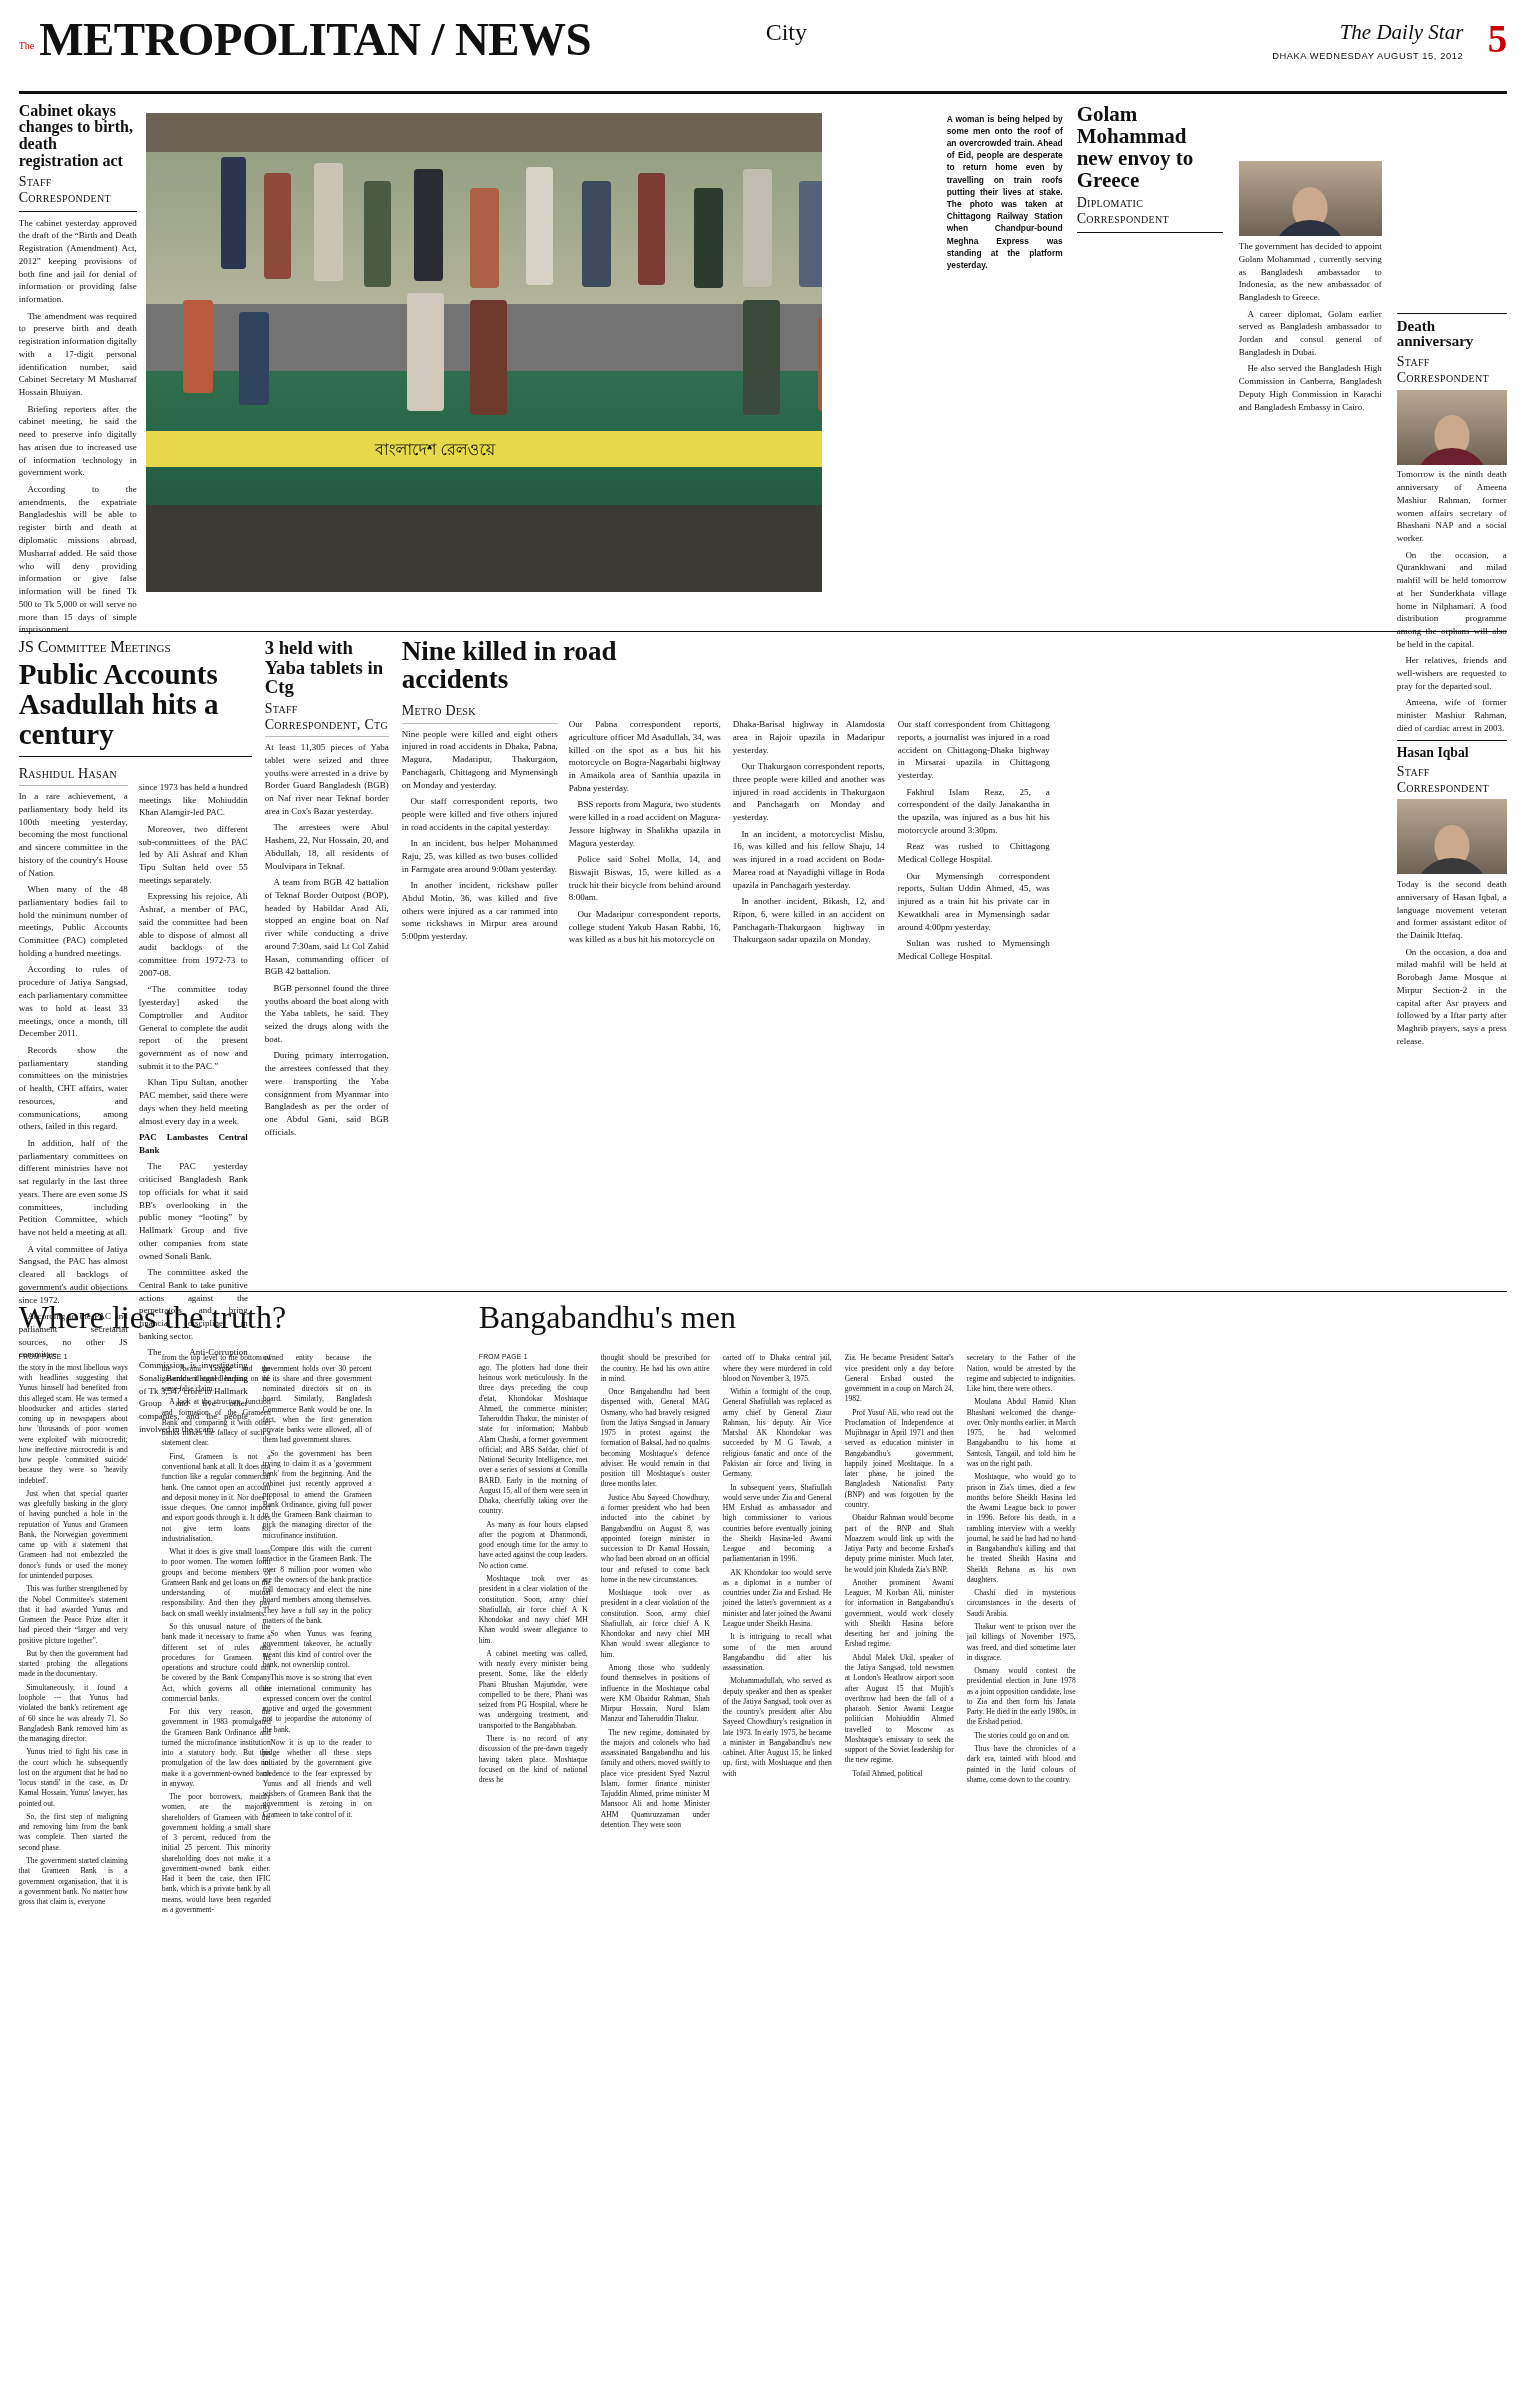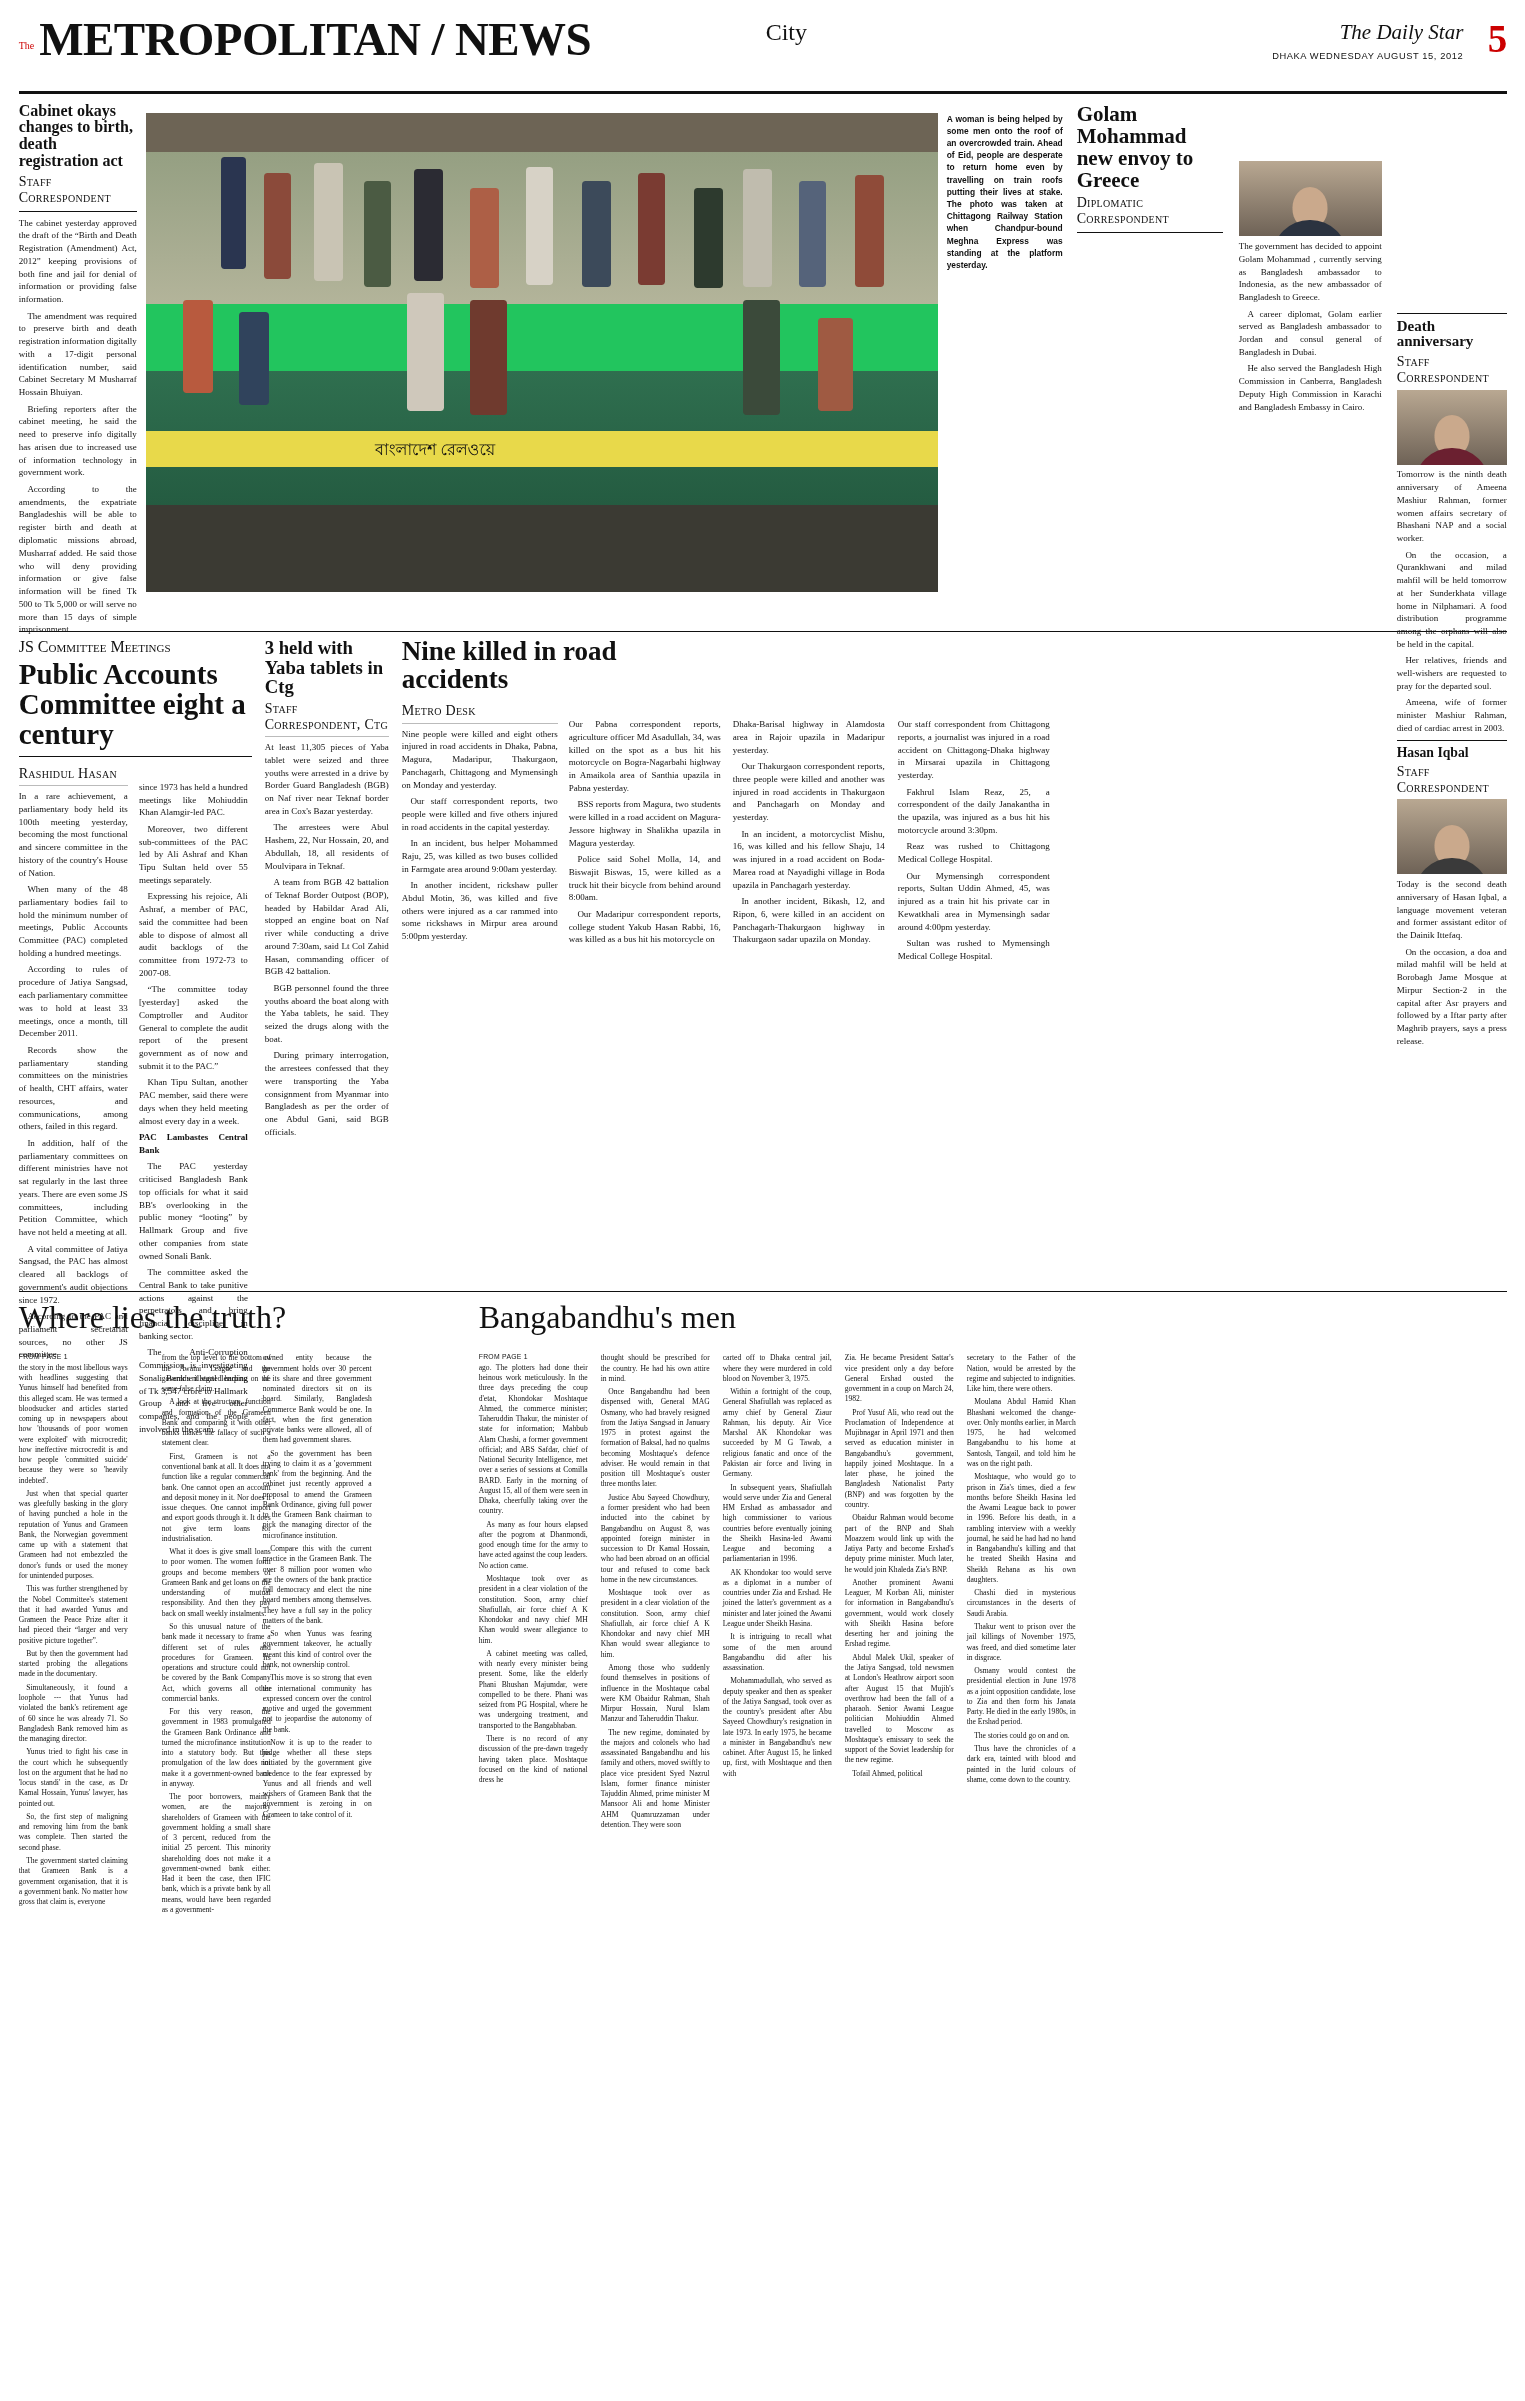--- a/index.html
+++ b/index.html
@@ -19,21 +19,21 @@
 
   .col-head{font-family:"Liberation Serif",serif;font-weight:bold;line-height:1.05;}
   .byline{font-family:"Liberation Serif",serif;font-variant:small-caps;font-size:14px;letter-spacing:0.3px;margin:3.7px 0 2.5px 0;}
   .body-txt{font-size:9px;line-height:1.42;text-align:justify;font-family:"Liberation Serif",serif;}
   .body-txt p{margin:0 0 3.7px 0;text-indent:8.7px;}
   .body-txt p.first{text-indent:0;}
 
   
   .top{position:relative;margin:8.7px 18.7px 0 18.7px;height:517px;}
   .top-c1{position:absolute;left:0;top:0;width:118px;}
-  .top-photo{position:absolute;left:127px;top:10px;width:792px;height:479px;overflow:hidden;background:#22c55e;}
+  .top-photo{position:absolute;left:127px;top:10px;width:676px;height:479px;overflow:hidden;background:#737373;}
   .top-c3{position:absolute;left:928px;top:10px;width:116px;}
   .top-c4{position:absolute;left:1058px;top:0;width:146px;}
   .top-c5{position:absolute;left:1220px;top:0;width:143px;}
   .top-c6{position:absolute;left:1378px;top:0;width:110px;}
 
   
   .ph{position:absolute;inset:0;}
   .ph .sky{position:absolute;left:0;top:0;right:0;height:40%;background:linear-gradient(#8d9a7c,#b3b49a);}
   .ph .roof{position:absolute;left:0;top:0;right:0;height:39px;background:#6d6455;}
   .ph .train{position:absolute;left:0;bottom:0;right:0;height:46%;background:linear-gradient(#2f6f4f,#1d4f38);}
@@ -187,21 +187,21 @@
         <p class="first">Today is the second death anniversary of Hasan Iqbal, a language movement veteran and former assistant editor of the Dainik Ittefaq.</p>
         <p>On the occasion, a doa and milad mahfil will be held at Borobagh Jame Mosque at Mirpur Section-2 in the capital after Asr prayers and followed by a Iftar party after Maghrib prayers, says a press release.</p>
       </div>
     </div>
   </div>
 
   <div class="mid">
 
     <div class="mid-c1">
       <div class="sc" style="font-size:16px;">JS Committee Meetings</div>
-      <div class="col-head hl-big" style="margin-top:2.5px;">Public Accounts Committee eight a century</div>
+      <div class="col-head hl-big" style="margin-top:2.5px;">Public Accounts Asadullah hits a century</div>
       <div class="divline" style="margin-top:6.2px;"></div>
       <div style="display:flex;gap:11.2px;">
         <div style="width:109px;">
           <div class="byline">Rashidul Hasan</div>
           <div class="thin"></div>
           <div class="body-txt">
             <p class="first">In a rare achievement, a parliamentary body held its 100th meeting yesterday, becoming the most functional and sincere committee in the history of the country's House of Nation.</p>
             <p>When many of the 48 parliamentary bodies fail to hold the minimum number of meetings, Public Accounts Committee (PAC) completed holding a hundred meetings.</p>
             <p>According to rules of procedure of Jatiya Sangsad, each parliamentary committee was to hold at least 33 meetings, once a month, till December 2011.</p>
             <p>Records show the parliamentary standing committees on the ministries of health, CHT affairs, water resources, and communications, among others, failed in this regard.</p>

